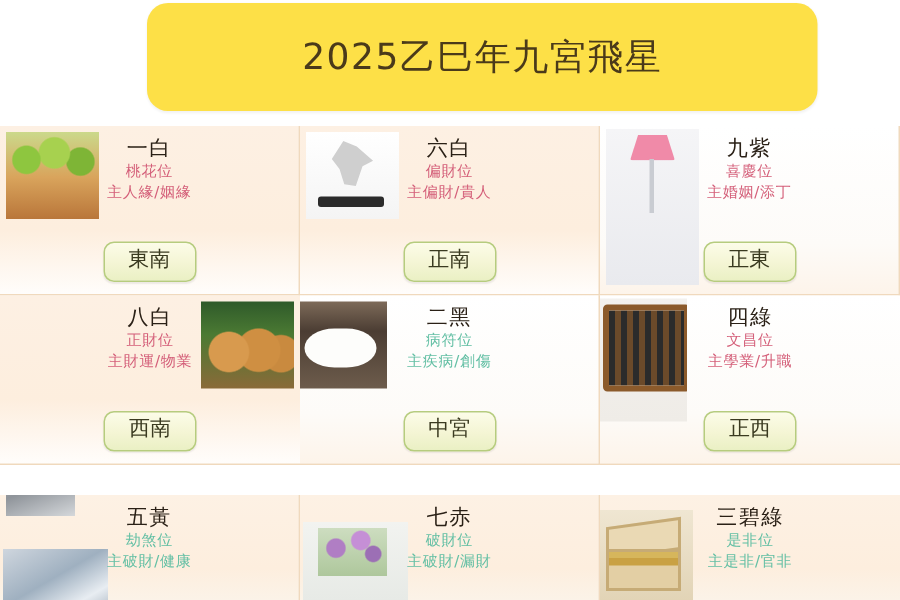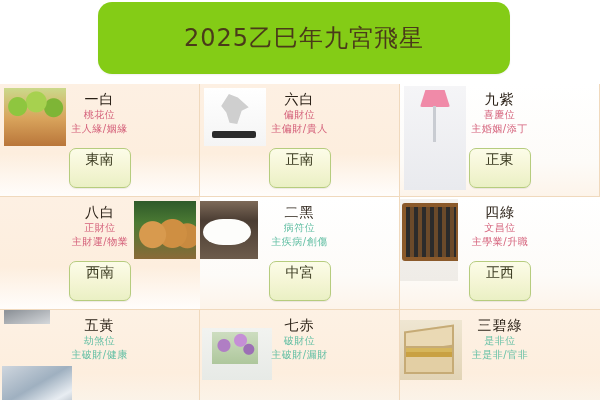--- a/index.html
+++ b/index.html
@@ -12,22 +12,22 @@
   #page {
     position: relative;
     width: 600px; height: 400px;
     background: #ffffff;
   }
 
   
   #title-banner {
     position: absolute;
     left: 98px; top: 2px;
-    width: 412px; height: 72px;
-    background: #84cc16;
+    width: 447px; height: 72px;
+    background: #fde047;
     border-radius: 14px;
     display: flex;
     align-items: center;
     justify-content: center;
     box-shadow: 0 1px 2px rgba(0,0,0,0.06);
   }
   #title-banner .title-text {
     font-size: 24px;
     letter-spacing: 1px;
     color: #4a3a1a;
@@ -49,21 +49,21 @@
     overflow: hidden;
     border-right: 1px solid #f0d9bd;
     border-bottom: 1px solid #f0d9bd;
   }
   .cell.col3 { border-right: none; }
   .cell.row3 { border-bottom: none; }
 
   
   .row1 { background: linear-gradient(180deg,#fdf0e3 0%, #fdeede 62%, #fffdfb 100%); }
   .row2 { background: linear-gradient(180deg,#ffffff 0%, #fdfbf8 70%, #fdf4ea 100%); }
-  .row3 { background: linear-gradient(180deg,#fdf1e4 0%, #fdeede 70%, #fbf3e8 100%); }
+  .row3 { background: linear-gradient(180deg,#fdf1e4 0%, #fdeede 70%, #fbf3e8 100%); margin-top: 20px; }
 
   
   .txt {
     position: absolute;
     left: 0; right: 0; top: 6px;
     text-align: center;
     line-height: 1.32;
     z-index: 3;
     pointer-events: none;
   }
@@ -83,21 +83,21 @@
   .pal-teal .pos, .pal-teal .eff { color: #63bfa4; }
   .pal-teal .star { color: #2a2016; }
 
   
   .badge {
     position: absolute;
     left: 50%;
     transform: translateX(-50%);
     bottom: 8px;
     min-width: 62px;
-    padding: 2px 12px 18px;
+    padding: 2px 12px 5px;
     text-align: center;
     font-size: 14px;
     color: #3a3a20;
     background: linear-gradient(180deg,#fcfce8 0%, #f4f5d4 55%, #eaf0c4 100%);
     border: 1px solid #b6cc7e;
     border-radius: 7px;
     box-shadow: 0 1px 1px rgba(0,0,0,0.07);
     z-index: 4;
     white-space: nowrap;
   }

